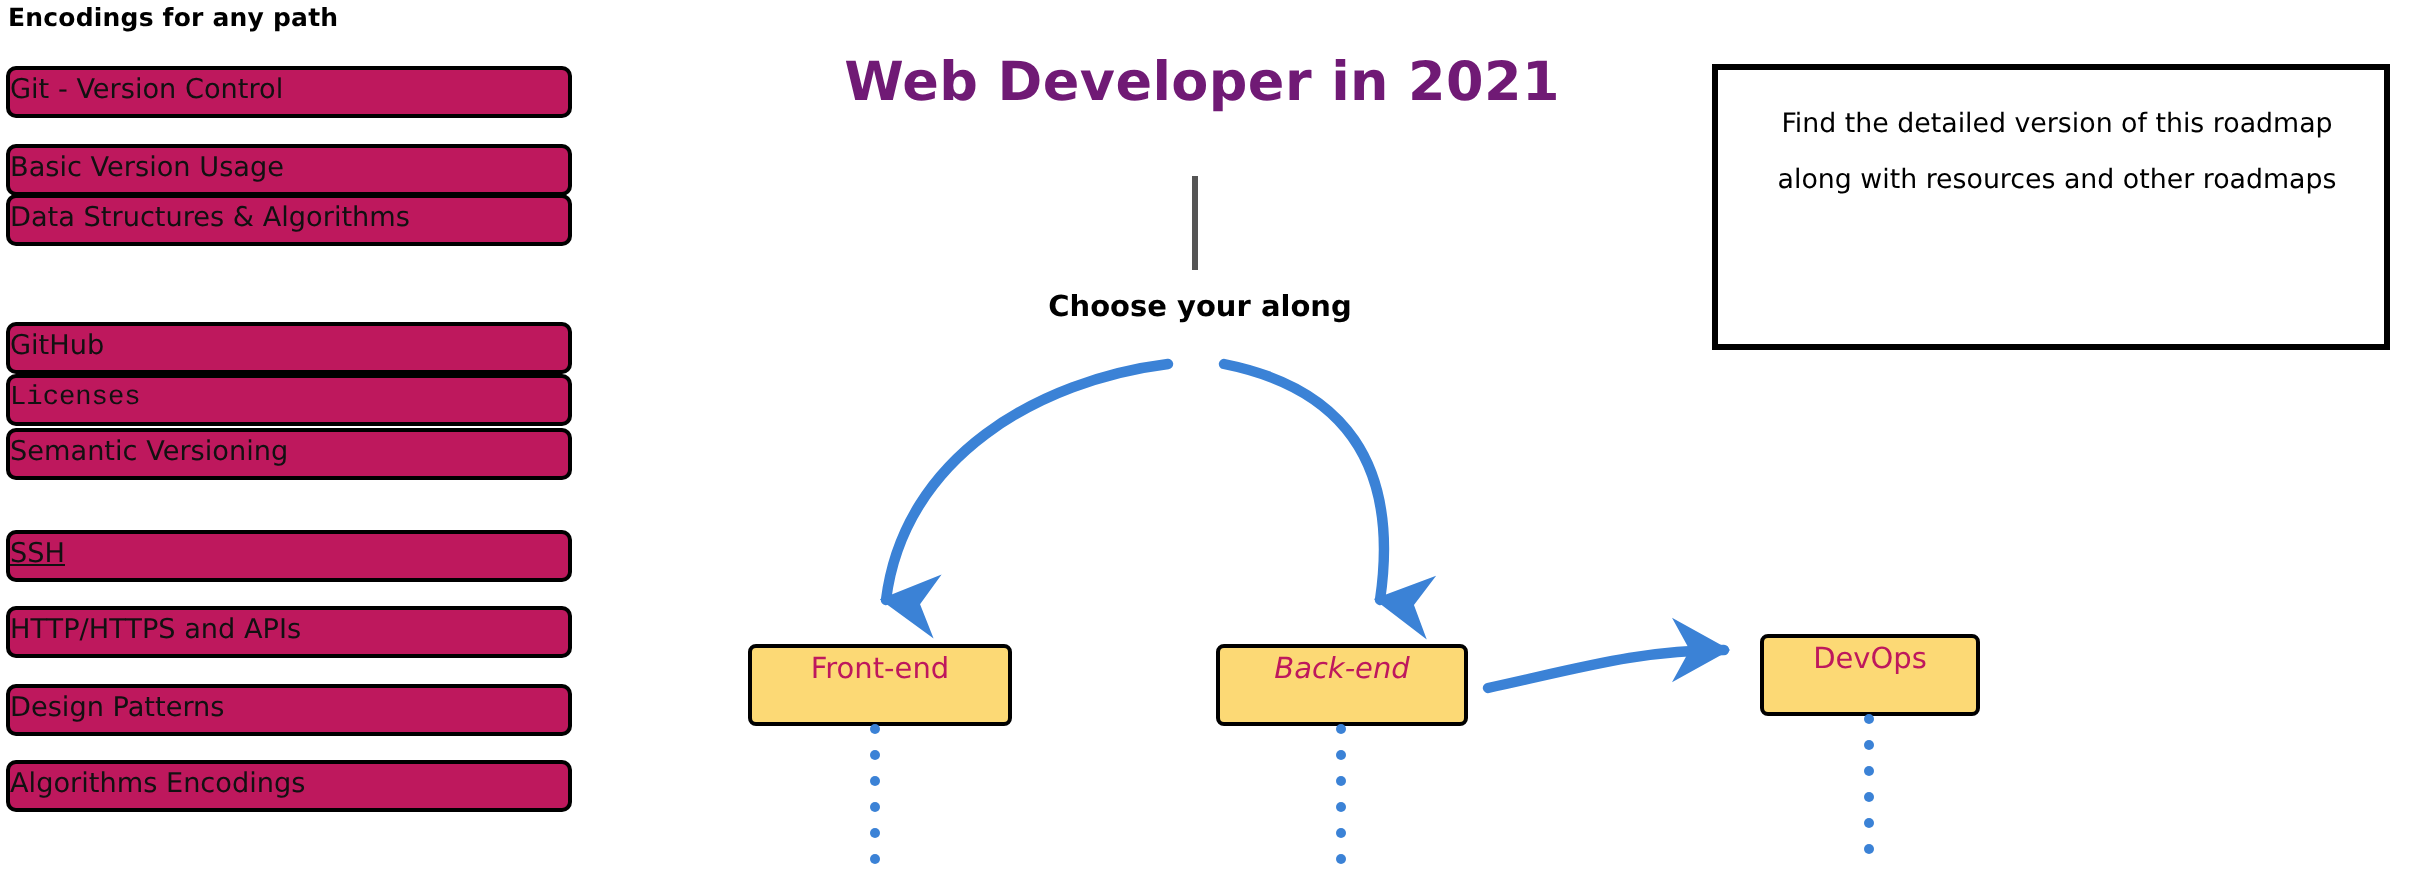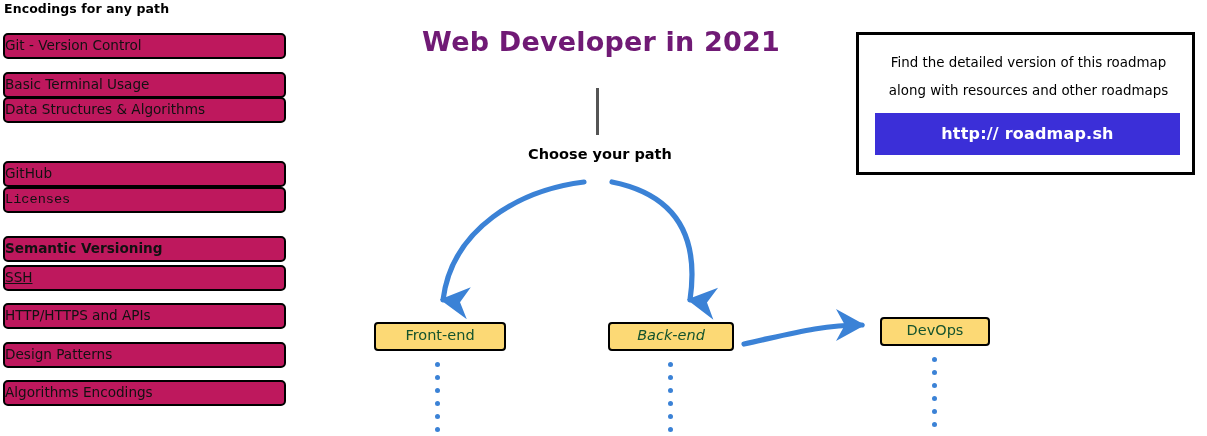--- a/index.html
+++ b/index.html
@@ -89,26 +89,26 @@
     position: absolute;
     left: 0px;
     top: 0px;
     width: 1207px;
     height: 436px;
     pointer-events: none;
   }
 
   .path-node {
     position: absolute;
-    height: 29px;
+    height: 41px;
     box-sizing: border-box;
     background: #fcd975;
     border: 2.6px solid #000000;
     border-radius: 4px;
-    color: #14532d;
+    color: #be185d;
     font-size: 14.5px;
     line-height: 23px;
     text-align: center;
     white-space: nowrap;
   }
   #node-frontend { left: 374px; top: 322px; width: 132px; }
   #node-backend  { left: 608px; top: 322px; width: 126px; font-style: italic; }
   #node-devops   { left: 880px; top: 317px; width: 110px; }
 
   .dot-trail {
@@ -165,37 +165,37 @@
     white-space: nowrap;
   }
 </style>
 </head>
 <body>
 
 <section id="required-section">
   <div id="required-heading">Encodings for any path</div>
   <div id="required-items">
       <div class="req-item" style="top: 33px;">Git - Version Control</div>
-      <div class="req-item" style="top: 71.6px;">Basic Terminal Usage</div>
+      <div class="req-item" style="top: 71.6px;">Basic Version Usage</div>
       <div class="req-item" style="top: 97px;">Data Structures &amp; Algorithms</div>
       <div class="req-item" style="top: 161px;">GitHub</div>
       <div class="req-item" style="top: 187.4px; font-family: Liberation Mono, monospace;">Licenses</div>
-      <div class="req-item" style="top: 236px; font-weight: bold;">Semantic Versioning</div>
+      <div class="req-item" style="top: 214px;">Semantic Versioning</div>
       <div class="req-item" style="top: 264.6px; text-decoration: underline;">SSH</div>
       <div class="req-item" style="top: 303.2px;">HTTP/HTTPS and APIs</div>
       <div class="req-item" style="top: 341.8px;">Design Patterns</div>
       <div class="req-item" style="top: 380.4px;">Algorithms Encodings</div>
     </div>
 </section>
 
 <div id="main-title">Web Developer in 2021</div>
 
 <div id="title-stem"></div>
 
-<div id="choose-path-label">Choose your path</div>
+<div id="choose-path-label">Choose your along</div>
 
 <svg id="flow-svg" viewBox="0 0 1207 436" xmlns="http://www.w3.org/2000/svg">
   <defs>
     <marker id="arrowhead-down" markerWidth="7" markerHeight="7" refX="3.3" refY="5.6" orient="auto" markerUnits="strokeWidth">
       <path d="M 0.2 0.6 L 3.3 6.2 L 6.4 0.6 L 3.3 2.3 Z" fill="#3b82d6"></path>
     </marker>
     <marker id="arrowhead-right" markerWidth="7" markerHeight="7" refX="5.6" refY="3.3" orient="auto" markerUnits="strokeWidth">
       <path d="M 0.6 0.2 L 6.2 3.3 L 0.6 6.4 L 2.3 3.3 Z" fill="#3b82d6"></path>
     </marker>
   </defs>
@@ -234,14 +234,13 @@
     <span></span>
     <span></span>
     <span></span>
     <span></span>
     <span></span>
   </div>
 
 <aside id="info-card">
   <div class="info-line" id="info-line-2">along with resources and other roadmaps</div>
   <div class="info-line" id="info-line-1">Find the detailed version of this roadmap</div>
-  <a id="url-button" href="#" style="text-decoration:none;display:block;">http:// roadmap.sh</a>
 </aside>
 
 </body></html>

